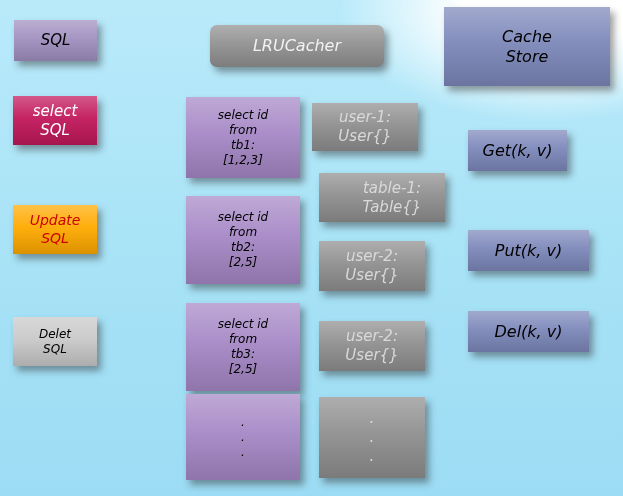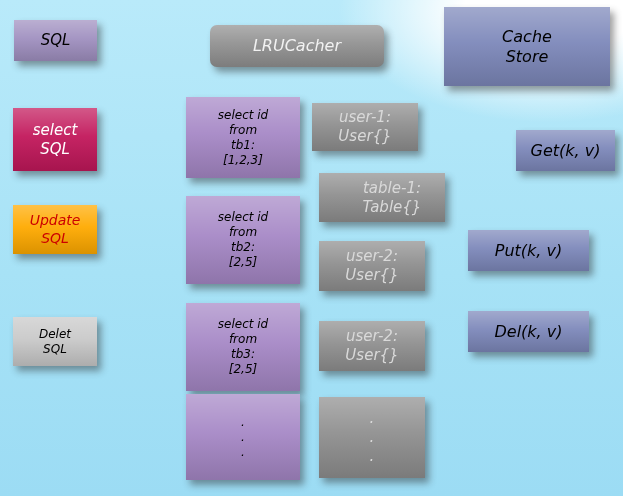--- a/index.html
+++ b/index.html
@@ -37,24 +37,24 @@
   .silver   { background-color: var(--silver-box, #c9c9c9); font-size: 12px; }
   .graydark { background-color: var(--graydark-box, #919191); color: #f2f2f2; font-size: 16px; }
   .purple   { background-color: var(--purple-box, #a688c6); font-size: 12px; }
   .graymed  { background-color: var(--gray-box, #8f8f8f); color: var(--gray-box-text, #d9d9d9); }
   .blue     { background-color: var(--blue-box, #7d88ba); font-size: 16px; }
 
   
   .pos-sql        { left: 14px;  top: 20px;  width: 83px;  height: 41px; }
   .pos-lru        { left: 210px; top: 25px;  width: 174px; height: 42px; border-radius: 7px; }
   .pos-cache      { left: 444px; top: 7px;   width: 166px; height: 79px; }
-  .pos-selectsql  { left: 13px;  top: 108px; width: 84px;  height: 63px; }
+  .pos-selectsql  { left: 13px;  top: 96px; width: 84px;  height: 49px; }
   .pos-q1         { left: 186px; top: 97px;  width: 114px; height: 81px; }
   .pos-user1      { left: 312px; top: 103px; width: 106px; height: 48px; }
-  .pos-get        { left: 468px; top: 130px; width: 99px; height: 41px; margin-left: 48px; }
+  .pos-get        { left: 468px; top: 130px; width: 99px; height: 41px; }
   .pos-table1     { left: 319px; top: 173px; width: 106px; height: 49px; padding-left: 20px; }
   .pos-updatesql  { left: 13px;  top: 205px; width: 84px;  height: 49px; }
   .pos-q2         { left: 186px; top: 196px; width: 114px; height: 88px; }
   .pos-user2      { left: 319px; top: 241px; width: 106px; height: 50px; }
   .pos-put        { left: 468px; top: 230px; width: 121px; height: 41px; }
   .pos-deletesql  { left: 13px;  top: 317px; width: 84px;  height: 49px; }
   .pos-q3         { left: 186px; top: 303px; width: 114px; height: 88px; }
   .pos-user2b     { left: 319px; top: 321px; width: 106px; height: 50px; }
   .pos-del        { left: 468px; top: 311px; width: 121px; height: 41px; }
   .pos-dotspurple { left: 186px; top: 394px; width: 114px; height: 86px; }

